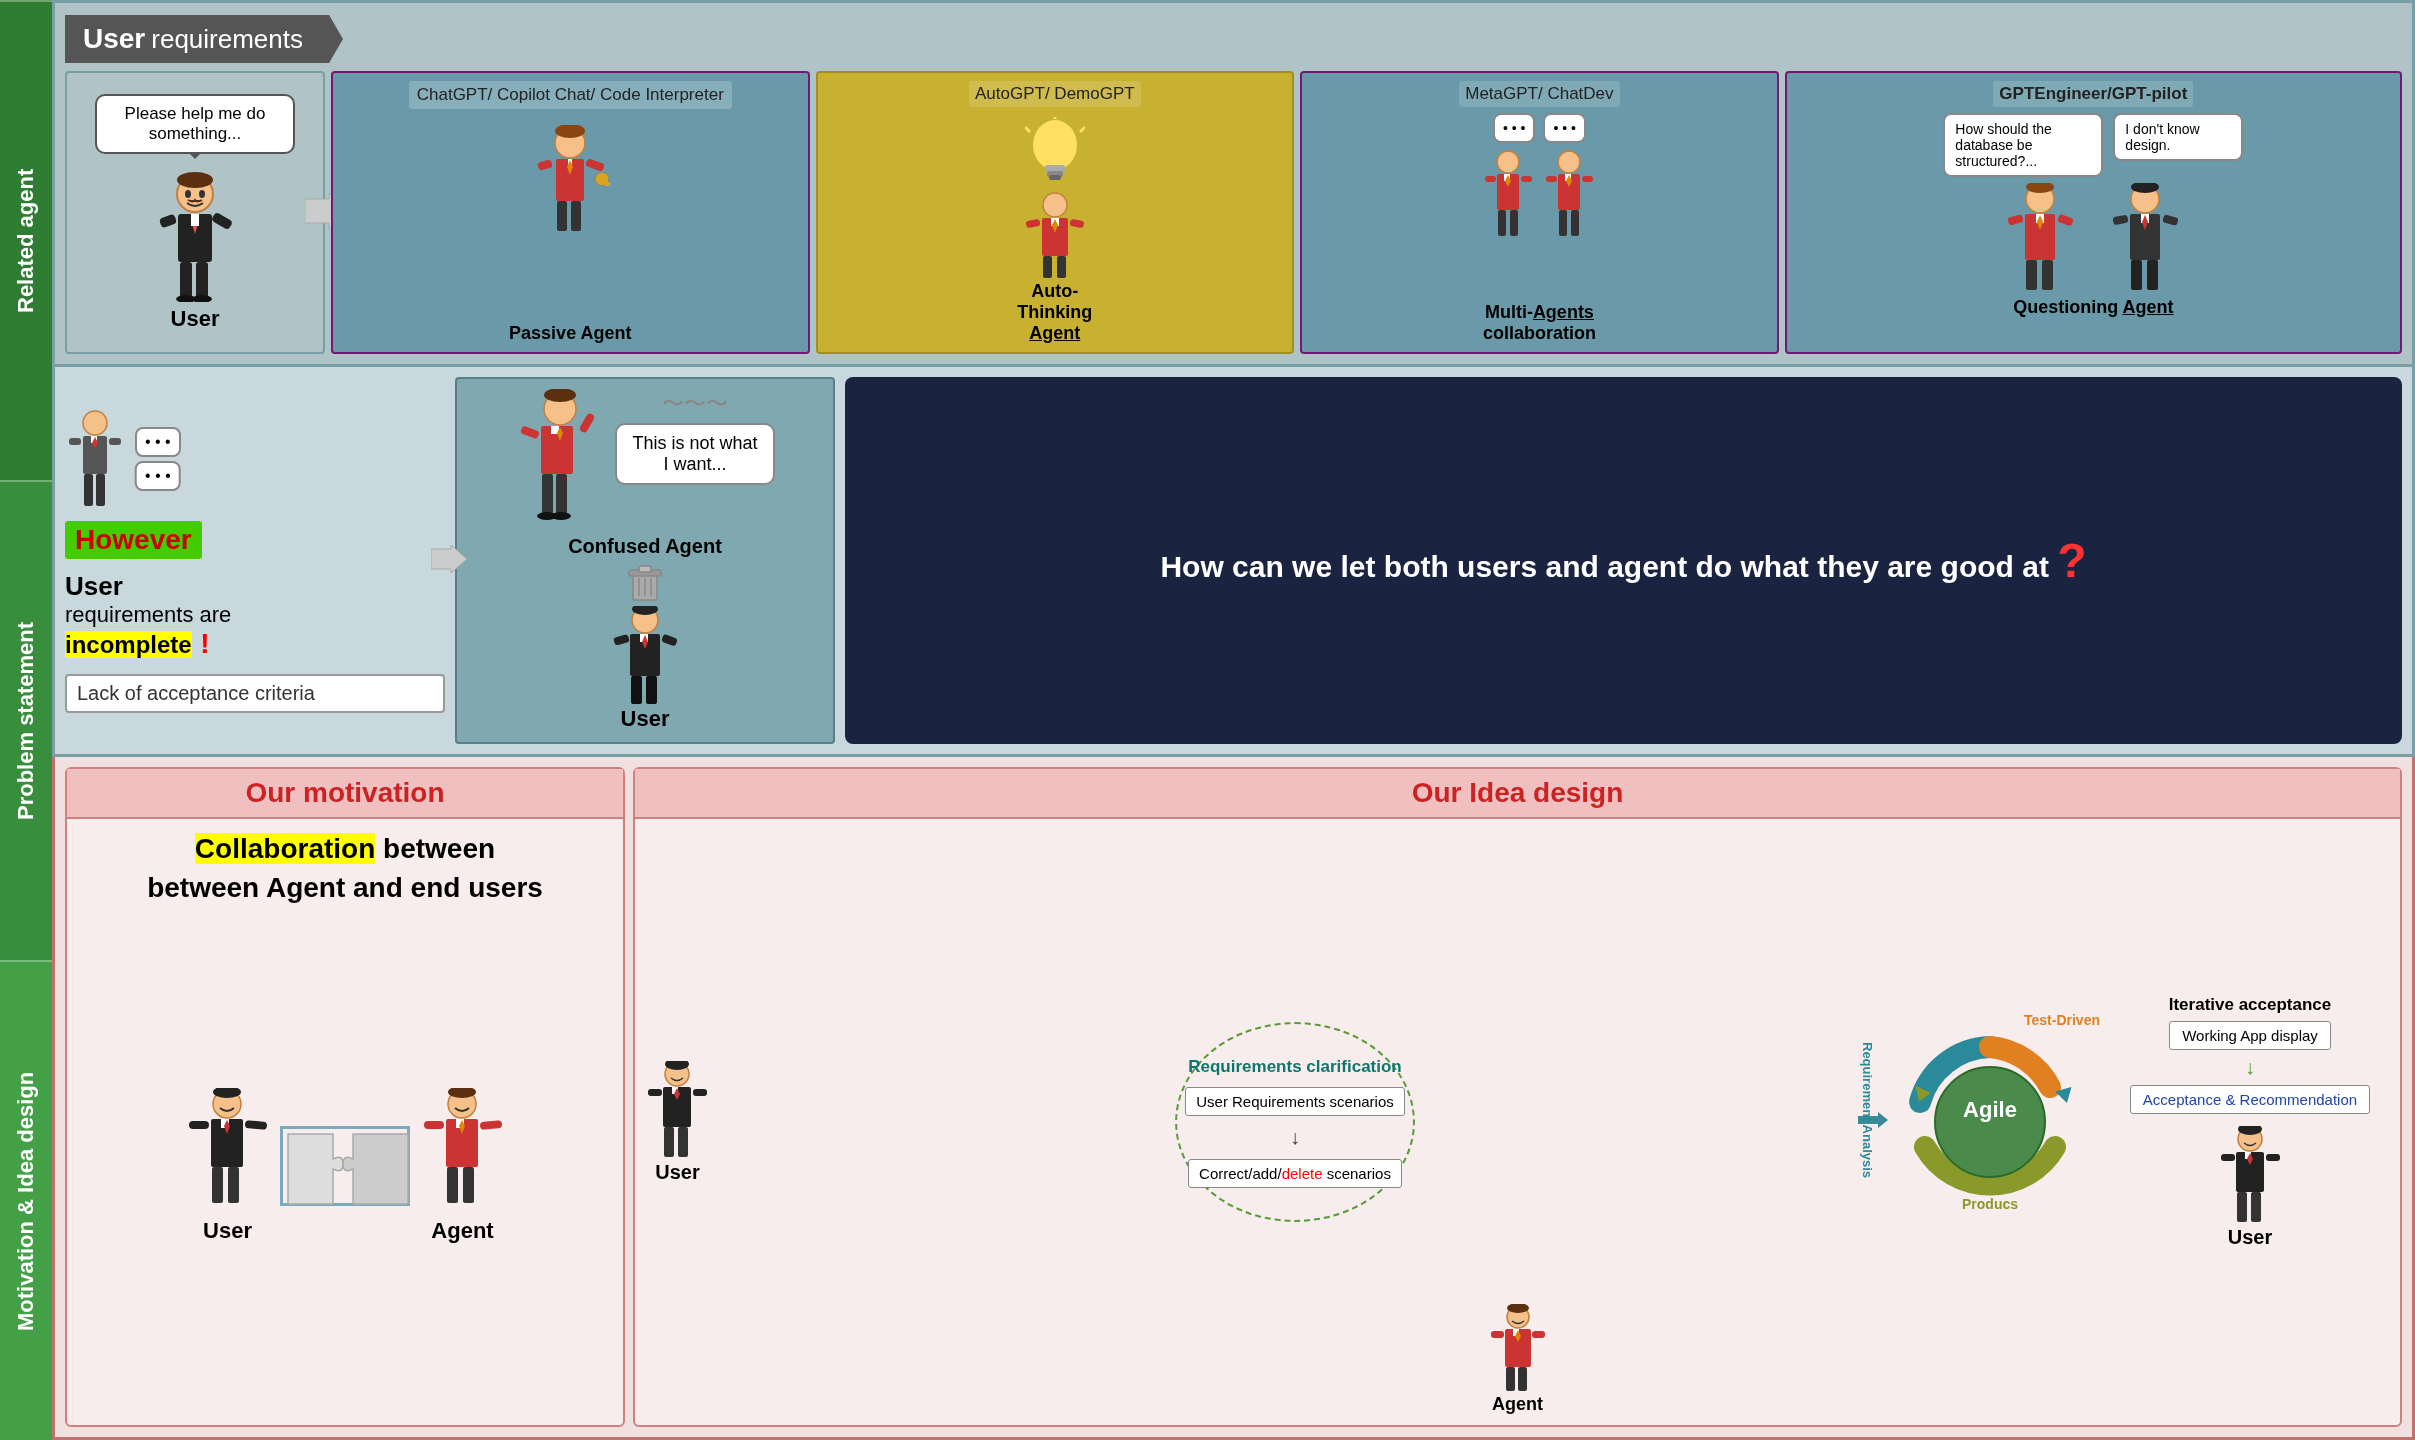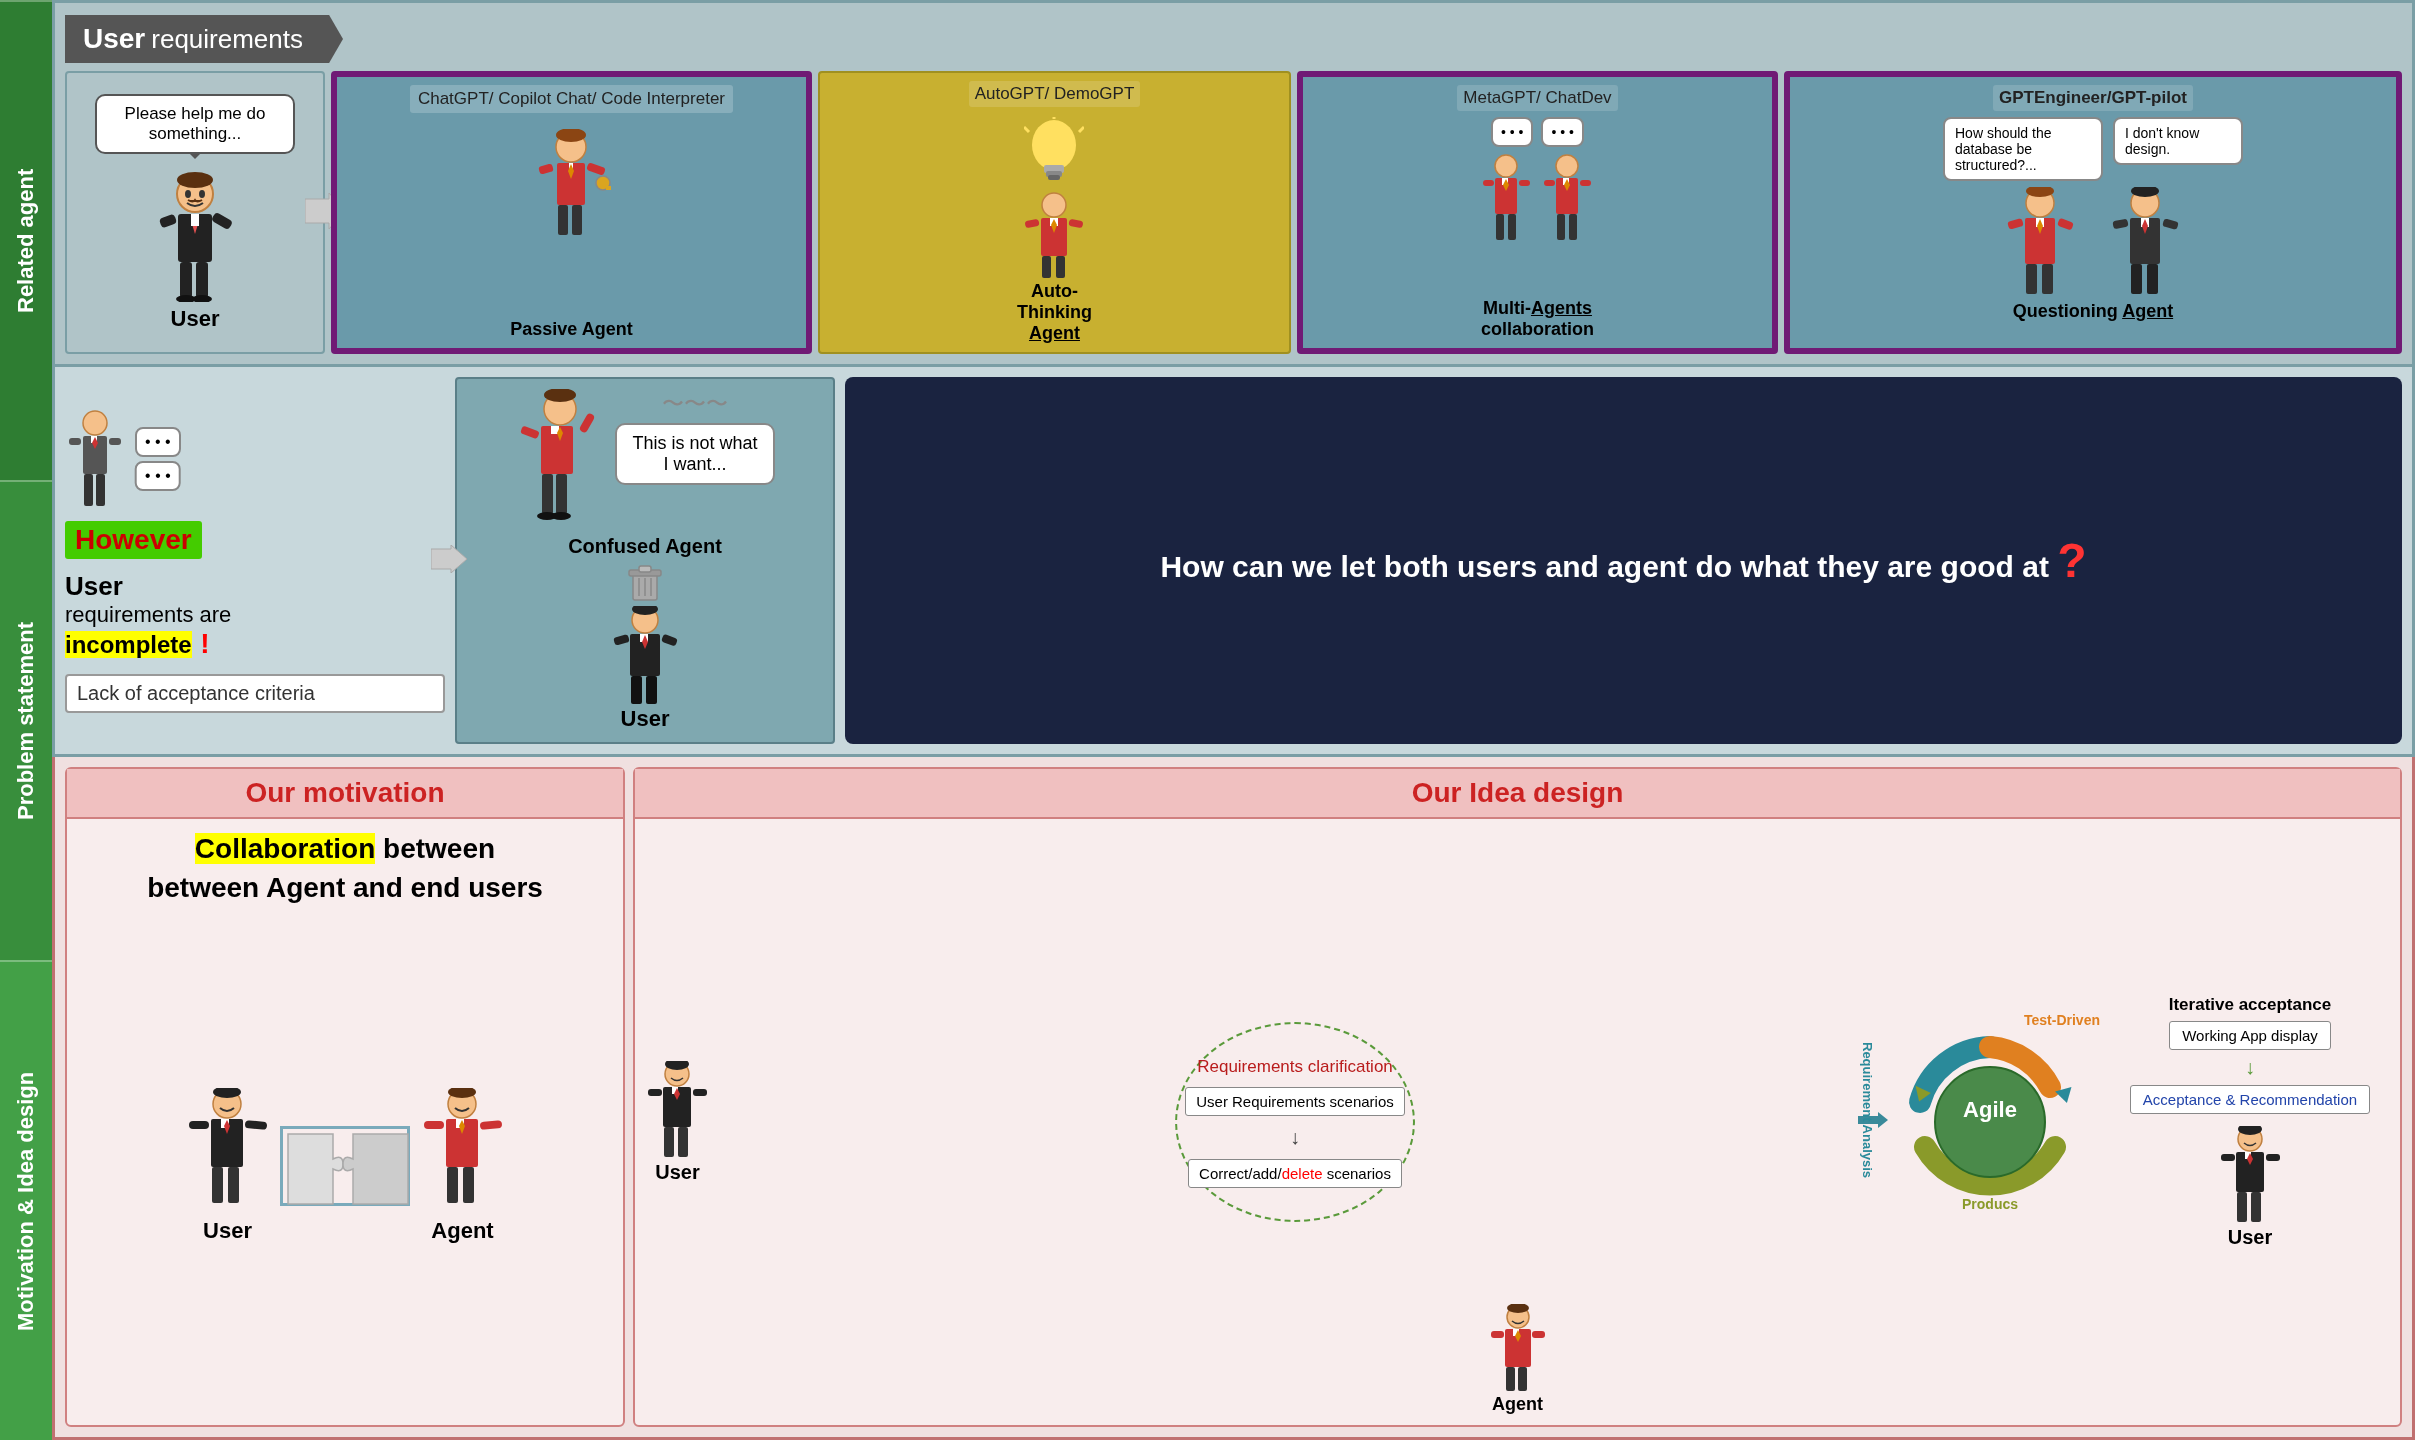--- a/index.html
+++ b/index.html
@@ -75,21 +75,21 @@
 
     .row1-agents {
       display: flex;
       gap: 6px;
       flex: 1;
     }
 
     .agent-column {
       flex: 1;
       background: #7fa8b0;
-      border: 6px solid #701a75;
+      border: 2px solid #701a75;
       border-radius: 4px;
       display: flex;
       flex-direction: column;
       align-items: center;
       padding: 8px 6px;
       position: relative;
     }
     .agent-column-title {
       font-size: 18px;
       text-align: center;
@@ -646,21 +646,21 @@
               <rect x="48" y="28" width="14" height="7" rx="3" fill="#222"></rect>
               <rect x="19" y="66" width="10" height="30" rx="2" fill="#333"></rect>
               <rect x="33" y="66" width="10" height="30" rx="2" fill="#333"></rect>
             </svg>
             <div style="font-size:20px;font-weight:bold;">User</div>
           </div>
 
           <div style="position:relative;flex:1;display:flex;flex-direction:column;align-items:center;justify-content:center;min-width:260px;">
 
             <div style="border:2.5px dashed #5a9a3a;border-radius:50%;width:240px;height:200px;position:relative;display:flex;flex-direction:column;align-items:center;justify-content:center;gap:10px;">
-              <div style="font-size:17px;font-weight:normal;text-align:center;color:#b91c1c;">Requirements clarification</div>
+              <div style="font-size:17px;font-weight:bold;text-align:center;color:#0f766e;">Requirements clarification</div>
               <div style="background:white;border:1.5px solid #888;border-radius:3px;padding:5px 10px;font-size:15px;text-align:center;">User Requirements scenarios</div>
 
               <div style="font-size:20px;color:#444;">↓</div>
               <div style="background:white;border:1.5px solid #888;border-radius:3px;padding:5px 10px;font-size:15px;text-align:center;">
                 Correct/add/<span style="color:red;">delete</span> scenarios
               </div>
             </div>
 
             <div style="position:absolute;right:-18px;top:50%;transform:translateY(-50%);">
               <svg width="30" height="16" viewBox="0 0 30 16">

